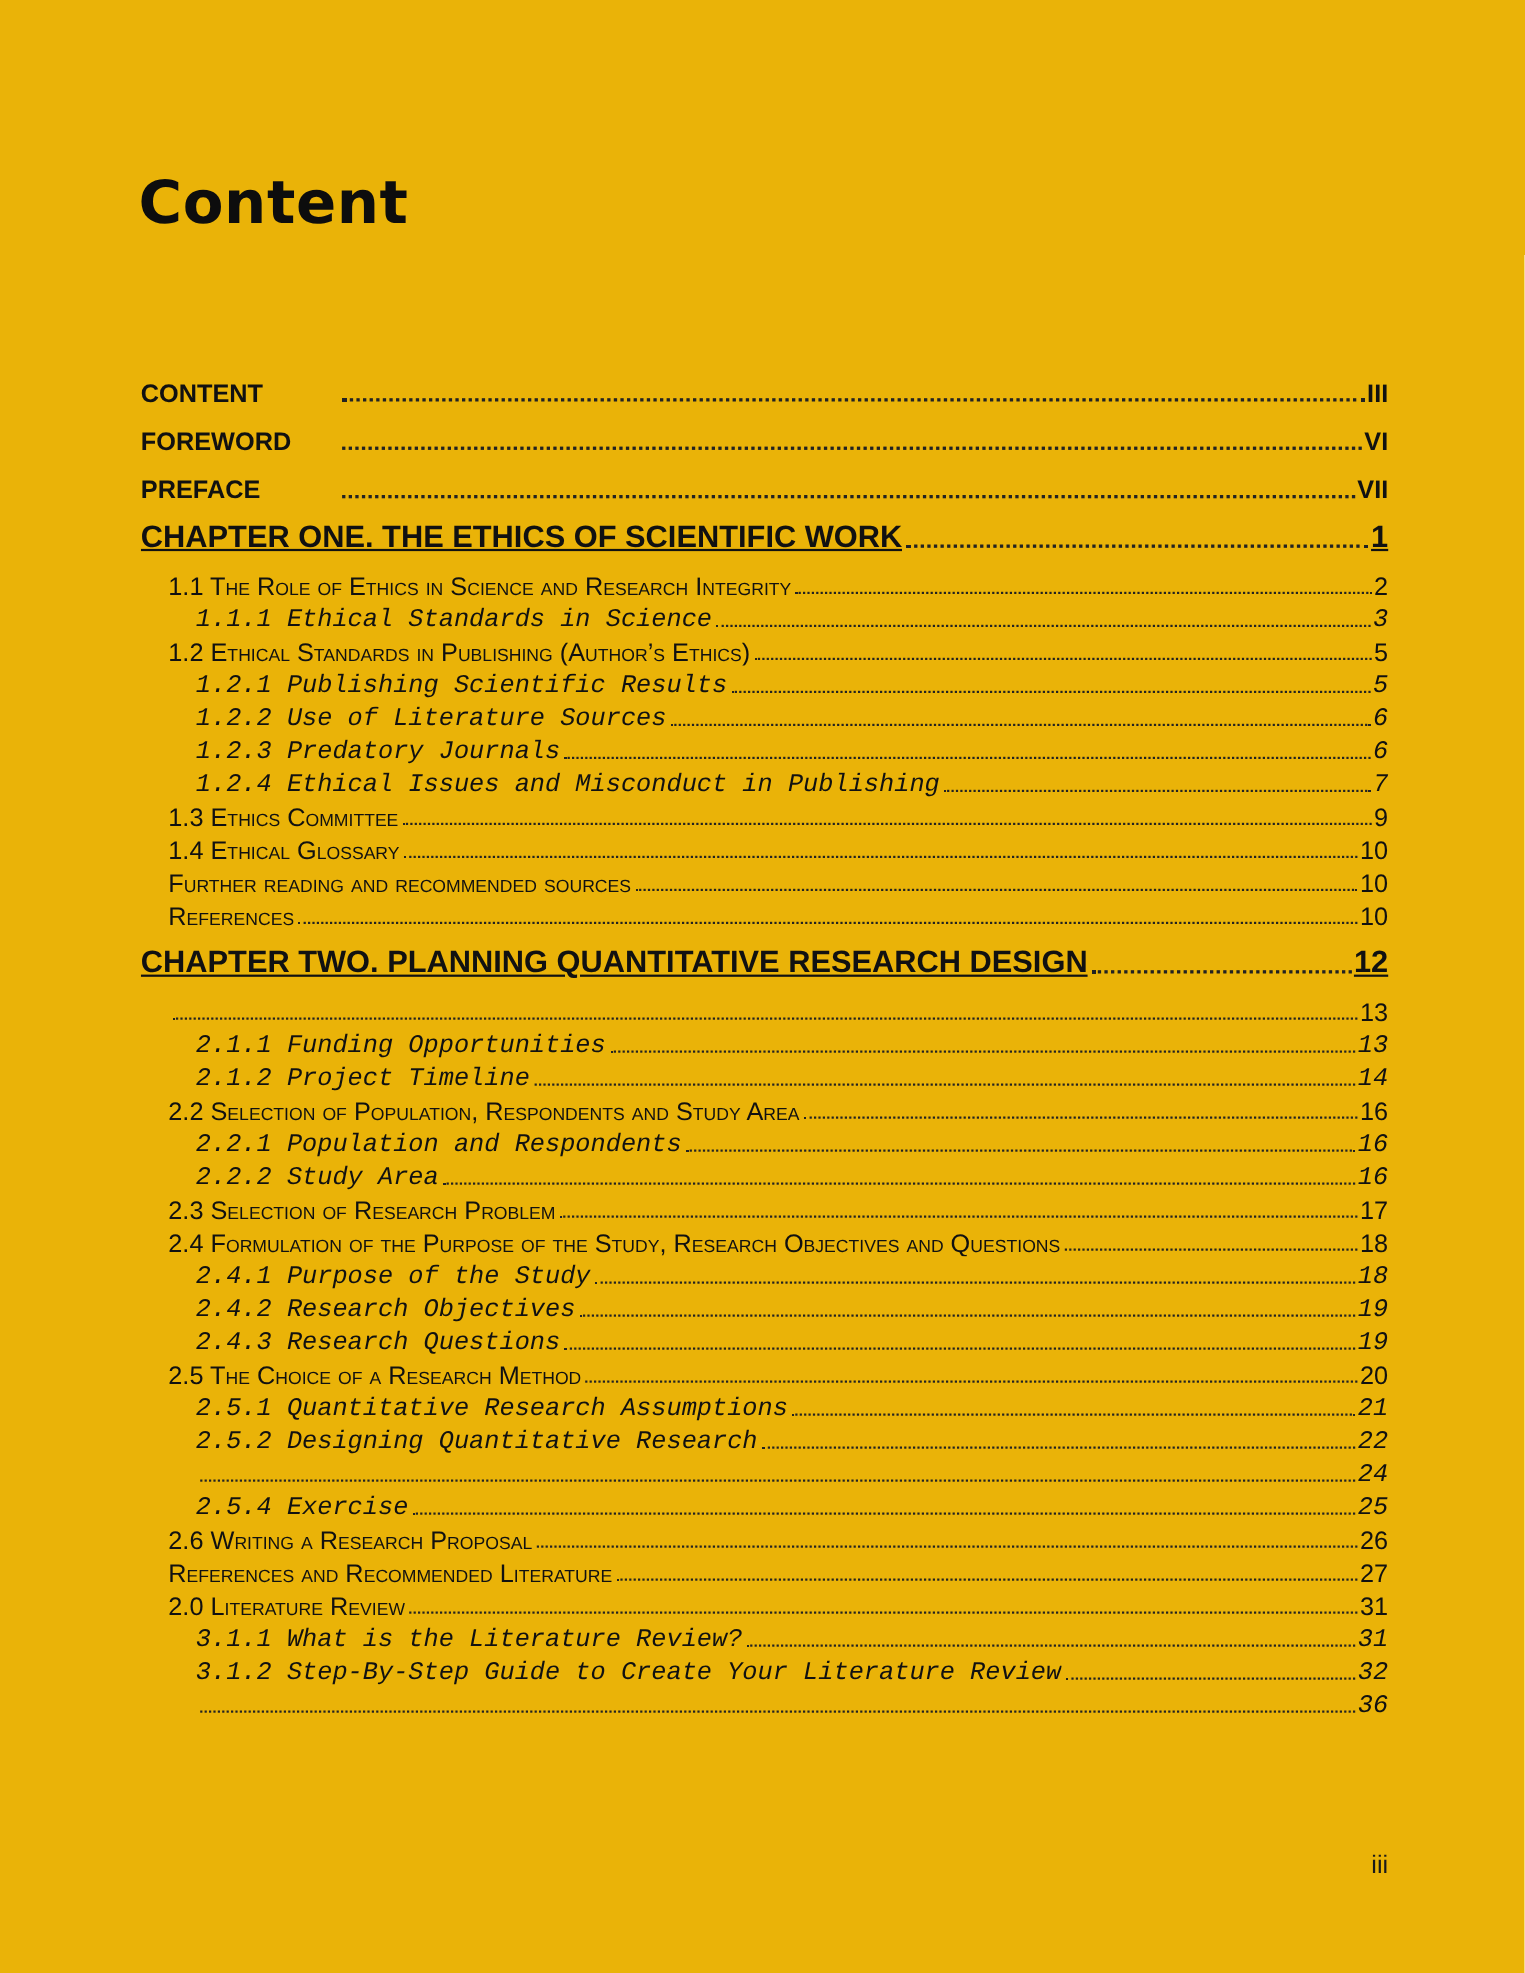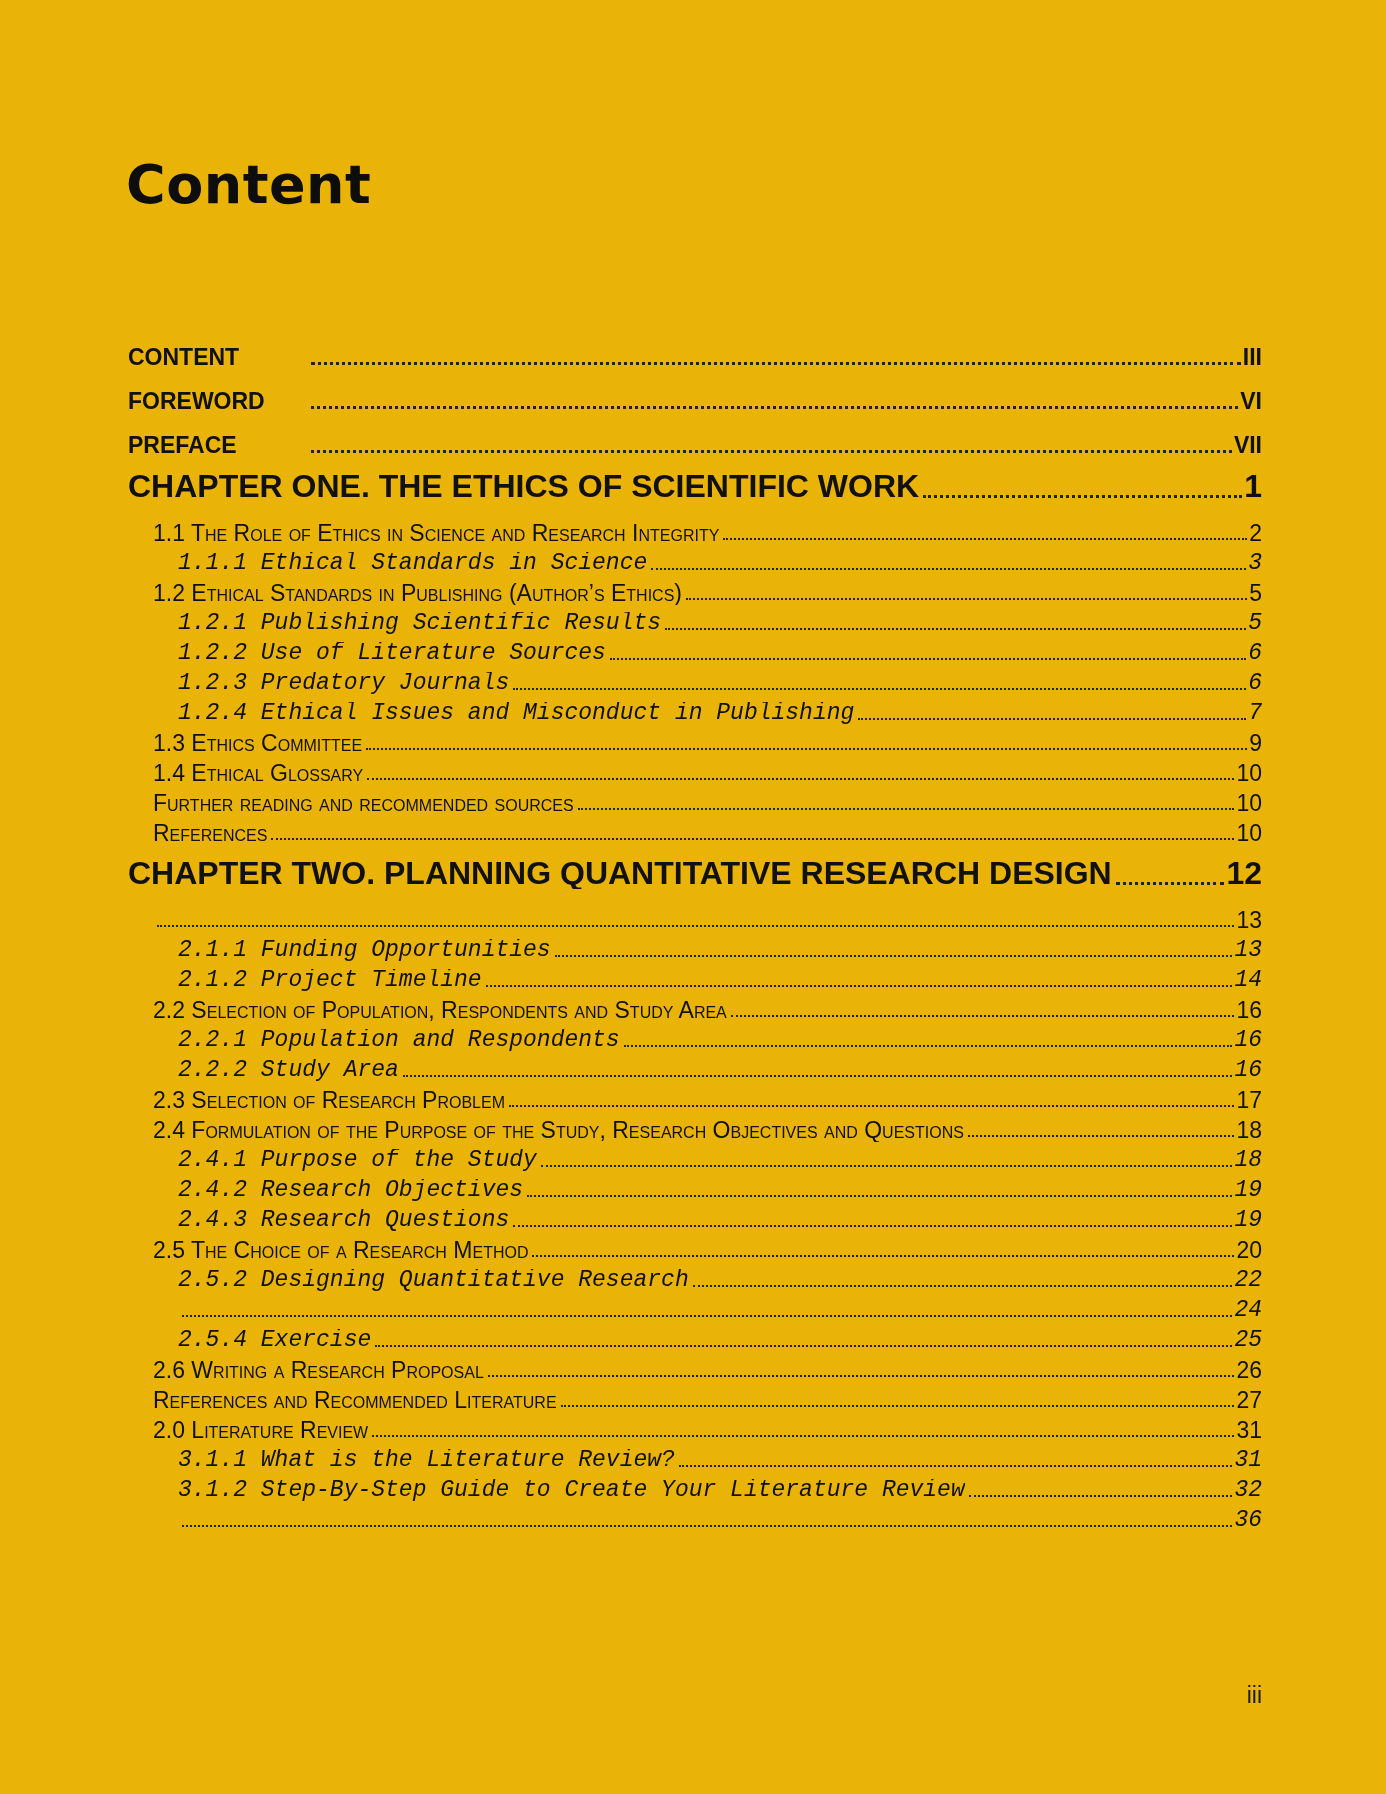--- a/index.html
+++ b/index.html
@@ -56,23 +56,24 @@
     height: 44px;
     padding-bottom: 15px;
     font-weight: 700;
   }
   .lvl-front .label { flex: 0 0 179px; }
   .lvl-front .leader { border-bottom-width: 3px; margin-bottom: 4px; }
 
   
   .lvl-chapter {
     font-weight: 700;
-    font-size: 32px;
+    font-size: 28px;
     margin-top: 14px;
     margin-bottom: 13px;
+    text-decoration: underline;
   }
   .lvl-chapter .leader { border-bottom-width: 3px; margin-bottom: 4px; }
   .lvl-front + .lvl-chapter { margin-top: 0; }
 
   
   .lvl-h2 { padding-left: 25px; text-align: center; }
   .lvl-h2 .label { font-variant: small-caps; }
 
   
   .lvl-h3 { padding-left: 50px; font-style: italic; font-family: Liberation Mono, monospace; }
@@ -226,20 +227,25 @@
     <span class="label">2.4.3 Research Questions</span>
     <span class="leader"></span>
     <span class="pagenum">19</span>
   </div>
       <div class="row lvl-h2">
     <span class="label">2.5 The Choice of a Research Method</span>
     <span class="leader"></span>
     <span class="pagenum">20</span>
   </div>
       <div class="row lvl-h3">
+    <span class="label">2.5.1 Quantitative Research Assumptions</span>
+    <span class="leader"></span>
+    <span class="pagenum">21</span>
+  </div>
+      <div class="row lvl-h3">
     <span class="label">2.5.2 Designing Quantitative Research</span>
     <span class="leader"></span>
     <span class="pagenum">22</span>
   </div>
       <div class="row lvl-h3">
     <span class="leader"></span>
     <span class="pagenum">24</span>
   </div>
       <div class="row lvl-h3">
     <span class="label">2.5.4 Exercise</span>

